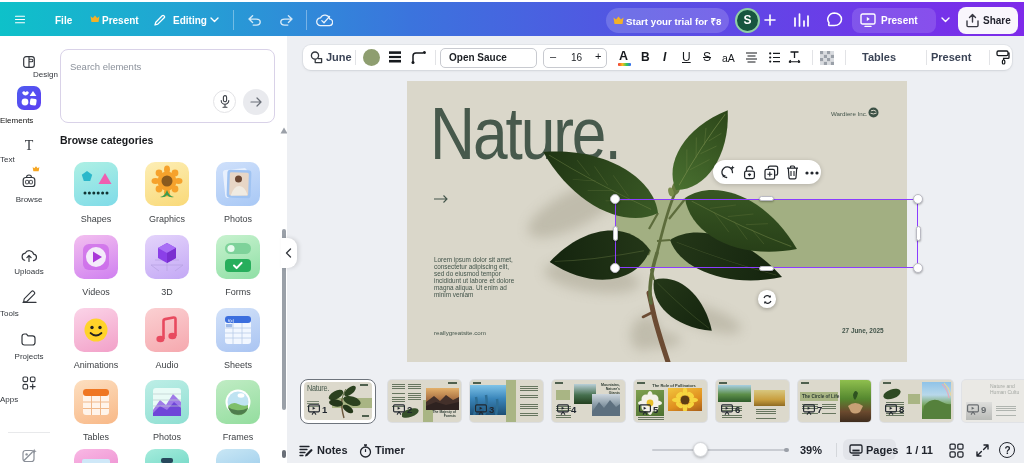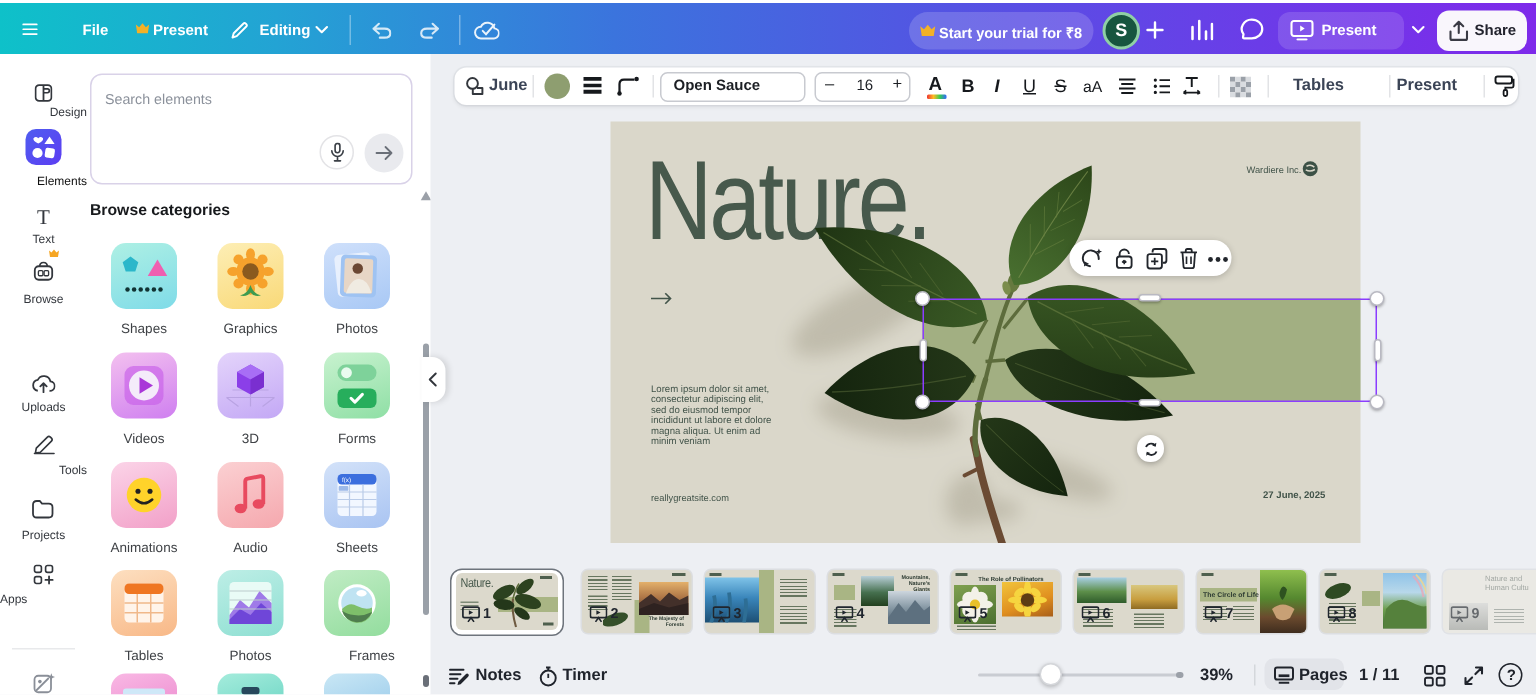--- a/index.html
+++ b/index.html
@@ -137,24 +137,24 @@
     </svg>
     <div class="sb-label abs" style="left:0;top:34px;width:58px;text-align:right">Design</div>
 
     <div class="abs" style="left:17px;top:50px;width:24px;height:24px;border-radius:7px;background:linear-gradient(135deg,#4f5df0,#5c3df2)"></div>
     <svg class="abs" style="left:20px;top:53px" width="18" height="18" viewBox="0 0 18 18">
       <path d="M4.5 3.2 q1.6-1.7 3.2 0 q0.4 2 -3.2 3.4 q-3.6-1.4 -3.2-3.4 q1.6-1.7 3.2 0z" fill="#fff" transform="translate(1,0)"></path>
       <path d="M13 2 L16.4 7 H9.6 Z" fill="#fff"></path>
       <circle cx="5" cy="13" r="3.4" fill="#fff"></circle>
       <rect x="10" y="9.8" width="6.4" height="6.4" rx="1.4" fill="#fff" transform="rotate(8 13.2 13)"></rect>
     </svg>
-    <div class="sb-label abs" style="left:0;top:80px;width:58px;text-align:right;color:#111">Elements</div>
+    <div class="sb-label abs" style="left:0;top:80px;width:58px;text-align:left;color:#111">Elements</div>
 
     <div class="abs" style="left:0;top:102px;width:58px;text-align:center;font-size:14px;color:#33373d;font-family:'Liberation Serif',serif">T</div>
-    <div class="sb-label abs" style="left:0;top:119px;width:58px;text-align:center">Text</div>
+    <div class="sb-label abs" style="left:0;top:119px;width:58px;text-align:left">Text</div>
 
     <svg class="abs" style="left:32px;top:130px" width="8" height="6" viewBox="0 0 11 9">
       <path d="M0.5 1.5 L3 3.5 L5.5 0.5 L8 3.5 L10.5 1.5 L9.5 8 L1.5 8 Z" fill="#f6a623"></path>
     </svg>
     <svg class="abs" style="left:22px;top:138px" width="14" height="14" viewBox="0 0 14 14">
       <path d="M4.5 3.5 Q4.5 1 7 1 Q9.5 1 9.5 3.5" fill="none" stroke="#33373d" stroke-width="1.1"></path>
       <rect x="1.2" y="3.5" width="11.6" height="9" rx="2.6" fill="none" stroke="#33373d" stroke-width="1.2"></rect>
       <rect x="3.6" y="6.4" width="3" height="3.4" rx="0.7" fill="none" stroke="#33373d" stroke-width="0.9"></rect>
       <rect x="7.4" y="6.4" width="3" height="3.4" rx="0.7" fill="none" stroke="#33373d" stroke-width="0.9"></rect>
     </svg>
@@ -163,21 +163,21 @@
     <svg class="abs" style="left:21px;top:212px" width="16" height="14" viewBox="0 0 16 14">
       <path d="M4.2 12.5 A3.7 3.7 0 0 1 4.2 5.2 A4.5 4.5 0 0 1 12.6 6.2 A3.1 3.1 0 0 1 12 12.5" fill="none" stroke="#33373d" stroke-width="1.2"></path>
       <path d="M8 13.5 V7.5 M8 7.5 L5.9 9.6 M8 7.5 L10.1 9.6" stroke="#33373d" stroke-width="1.2" fill="none" stroke-linecap="round"></path>
     </svg>
     <div class="sb-label abs" style="left:0;top:231px;width:58px;text-align:center">Uploads</div>
 
     <svg class="abs" style="left:22px;top:253px" width="15" height="14" viewBox="0 0 15 14">
       <path d="M2.2 9.8 L9.6 2.4 Q10.6 1.4 11.6 2.4 L12.3 3.1 Q13.3 4.1 12.3 5.1 L4.9 12.5 L1.6 13.1 Z" fill="none" stroke="#33373d" stroke-width="1.1" stroke-linejoin="round"></path>
       <path d="M1 13.4 H14" stroke="#33373d" stroke-width="1.1" stroke-linecap="round"></path>
     </svg>
-    <div class="sb-label abs" style="left:0;top:273px;width:58px;text-align:right">Tools</div>
+    <div class="sb-label abs" style="left:0;top:273px;width:58px;text-align:left">Tools</div>
 
     <svg class="abs" style="left:21px;top:297px" width="15" height="13" viewBox="0 0 15 13">
       <path d="M1 3.5 Q1 1 3.5 1 H5.5 L7 2.8 H11.5 Q14 2.8 14 5.3 V9.5 Q14 12 11.5 12 H3.5 Q1 12 1 9.5 Z" fill="none" stroke="#33373d" stroke-width="1.2"></path>
     </svg>
     <div class="sb-label abs" style="left:0;top:316px;width:58px;text-align:center">Projects</div>
 
     <svg class="abs" style="left:22px;top:340px" width="14" height="14" viewBox="0 0 14 14">
       <rect x="1" y="1" width="4.6" height="4.6" rx="1.3" fill="none" stroke="#33373d" stroke-width="1.1"></rect>
       <rect x="8.4" y="1" width="4.6" height="4.6" rx="1.3" fill="none" stroke="#33373d" stroke-width="1.1"></rect>
       <rect x="1" y="8.4" width="4.6" height="4.6" rx="1.3" fill="none" stroke="#33373d" stroke-width="1.1"></rect>
@@ -336,21 +336,21 @@
     <div class="tile-label" style="left:79px;top:396px">Photos</div>
     <div class="tile" style="left:158px;top:344px;background:linear-gradient(160deg,#c0ecc4,#93dd9e)">
       <svg width="44" height="44" viewBox="0 0 44 44">
         <circle cx="22" cy="22" r="12.5" fill="#fff"></circle>
         <circle cx="22" cy="22" r="10.5" fill="#bfe3f2"></circle>
         <path d="M12 26 Q17 21 22 24 Q28 27 32 25 L32 29 A10.5 10.5 0 0 1 12 26" fill="#7ebf6a"></path>
         <path d="M12 27 A10.5 10.5 0 0 0 32 28 Q26 31 20 30 Q15 29.5 12 27" fill="#4f7d4e"></path>
         <ellipse cx="25" cy="15.5" rx="3.4" ry="2.2" fill="#fff"></ellipse>
       </svg>
     </div>
-    <div class="tile-label" style="left:160px;top:396px">Frames</div>
+    <div class="tile-label" style="left:150px;top:396px">Frames</div>
 
     <div class="tile" style="left:16px;top:413px;height:14px;border-radius:10px 10px 0 0;background:linear-gradient(160deg,#f9b8e4,#f09ad6)"></div>
     <div class="abs" style="left:24px;top:423px;width:28px;height:4px;border-radius:2px 2px 0 0;background:#cfe8f8"></div>
     <div class="tile" style="left:87px;top:413px;height:14px;border-radius:10px 10px 0 0;background:linear-gradient(160deg,#a5ecdc,#7ddccb)"></div>
     <div class="abs" style="left:103px;top:422px;width:12px;height:5px;border-radius:2px;background:#27485c"></div>
     <div class="tile" style="left:158px;top:413px;height:14px;border-radius:10px 10px 0 0;background:linear-gradient(160deg,#c9e7f5,#a9d4ee)"></div>
 
     <svg class="abs" style="left:222px;top:91px" width="8" height="7" viewBox="0 0 8 7">
         <path d="M4 0.5 L7.5 6.5 H0.5 Z" fill="#9ba0a8"></path>
       </svg>

